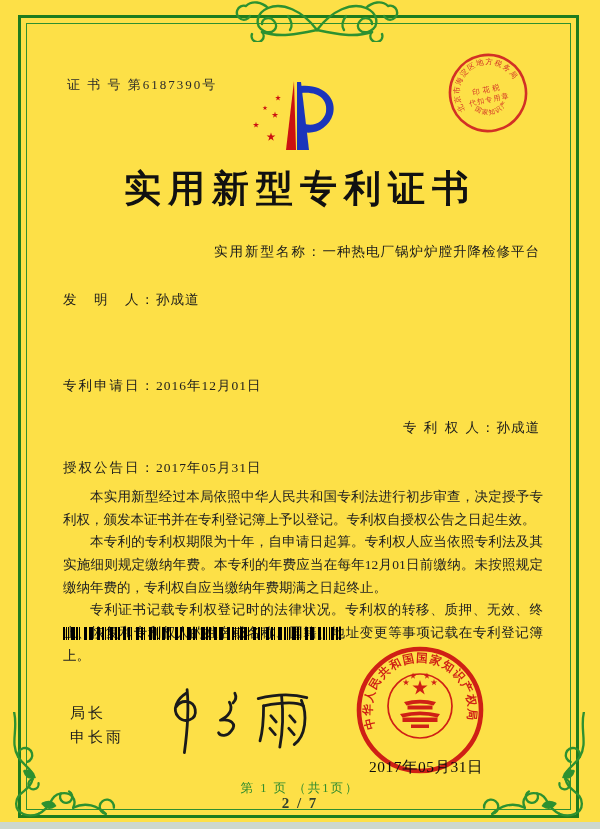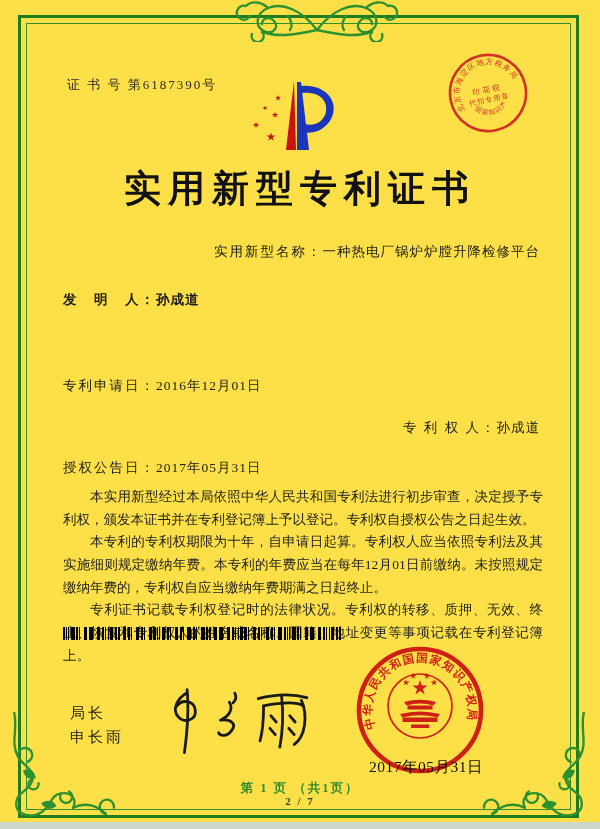--- a/index.html
+++ b/index.html
@@ -34,21 +34,21 @@
     transform:rotate(-12deg); opacity:.92;
   }
   .title {
     position:absolute; left:0; right:0; top:164px;
     text-align:center; font-size:37px; font-weight:bold;
     letter-spacing:7px; color:#111;
   }
   .field { position:absolute; left:63px; right:60px; font-size:13.5px; white-space:nowrap; }
   .field .lbl { letter-spacing:2px; }
   .field .val { letter-spacing:1px; }
-  .f0 { top:243px;text-align:right; } .f1 { top:291px;font-weight:bold; } .f2 { top:333px; }
+  .f0 { top:243px;text-align:right; } .f1 { top:291px; } .f2 { top:333px; }
   .f3 { top:377px; } .f4 { top:419px;text-align:right; } .f5 { top:459px; }
   .body-text {
     position:absolute; left:63px; width:480px; top:486px;
     font-size:13.5px; line-height:1.68; text-align:justify; color:#222;
   }
   .body-text p { text-indent:2em; }
   .barcode {
     position:absolute; left:63px; top:627px; width:278px; height:13px;
     background:
       repeating-linear-gradient(90deg,#000 0,#000 2px,transparent 2px,transparent 3px,#000 3px,#000 4px,transparent 4px,transparent 8px,#000 8px,#000 11px,transparent 11px,transparent 13px),
@@ -57,25 +57,25 @@
   .director-title { position:absolute; left:70px; top:704px; font-size:15px; letter-spacing:3px; }
   .director-name  { position:absolute; left:70px; top:728px; font-size:15px; letter-spacing:3px; }
   .signature { position:absolute; left:145px; top:686px; width:185px; height:72px; }
   .office-seal { position:absolute; left:354px; top:644px; width:132px; height:132px; opacity:.93; }
   .issue-date {
     position:absolute; left:369px; top:757px; font-size:15.5px;
     color:#0d0d0d; letter-spacing:.5px; z-index:5;
   }
   .page-footer {
     position:absolute; left:0; right:0; top:780px; text-align:center;
-    font-size:12.5px; color:#2e8b2e; letter-spacing:2px;font-weight:bold;
+    font-size:12.5px; color:#2e8b2e; letter-spacing:2px;
   }
   .page-indicator {
     position:absolute; left:0; right:0; top:795px; text-align:center;
-    font-size:11px; font-weight:bold; color:#31422f; letter-spacing:2px;
+    font-size:15px; font-weight:bold; color:#31422f; letter-spacing:2px;
   }
   svg text { font-family:"Liberation Serif","DejaVu Serif",serif; }
 </style>
 </head>
 <body>
 
 <div class="page">
 
   <div class="border-outer"></div>
   <div class="border-inner"></div>

